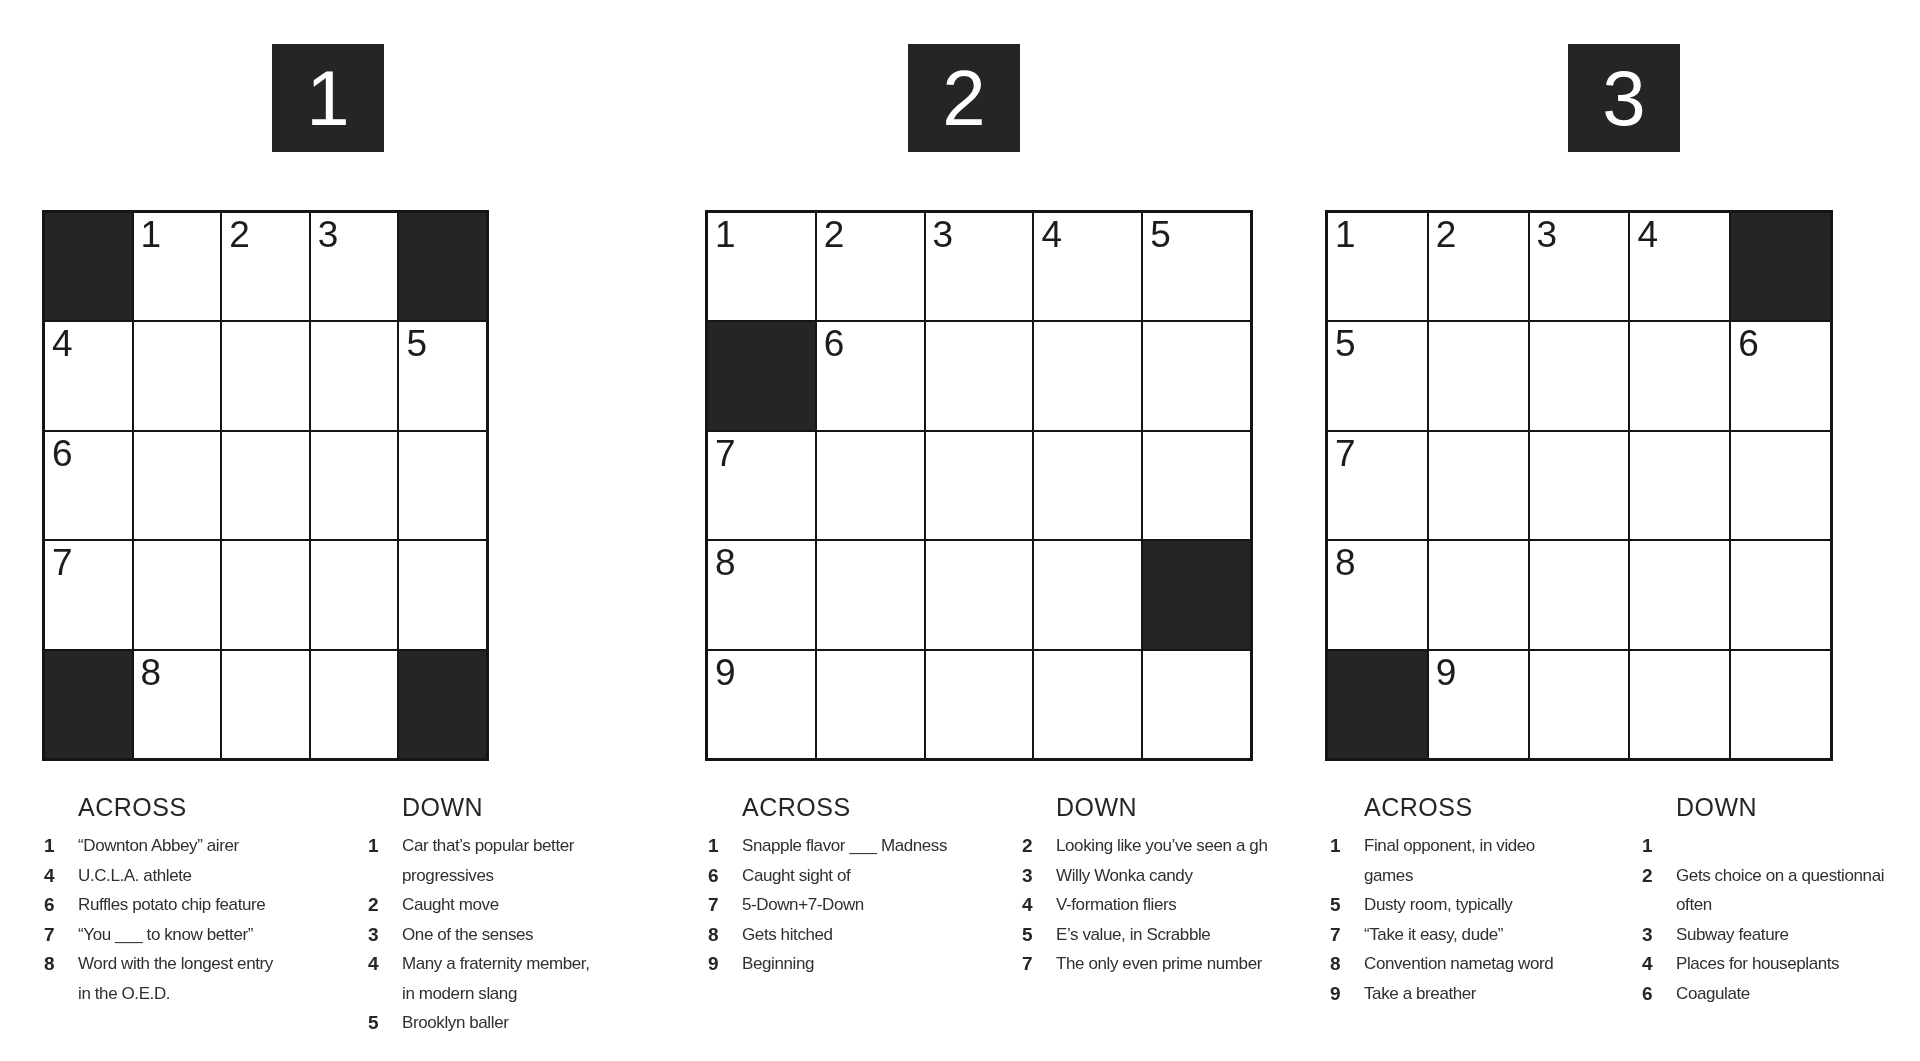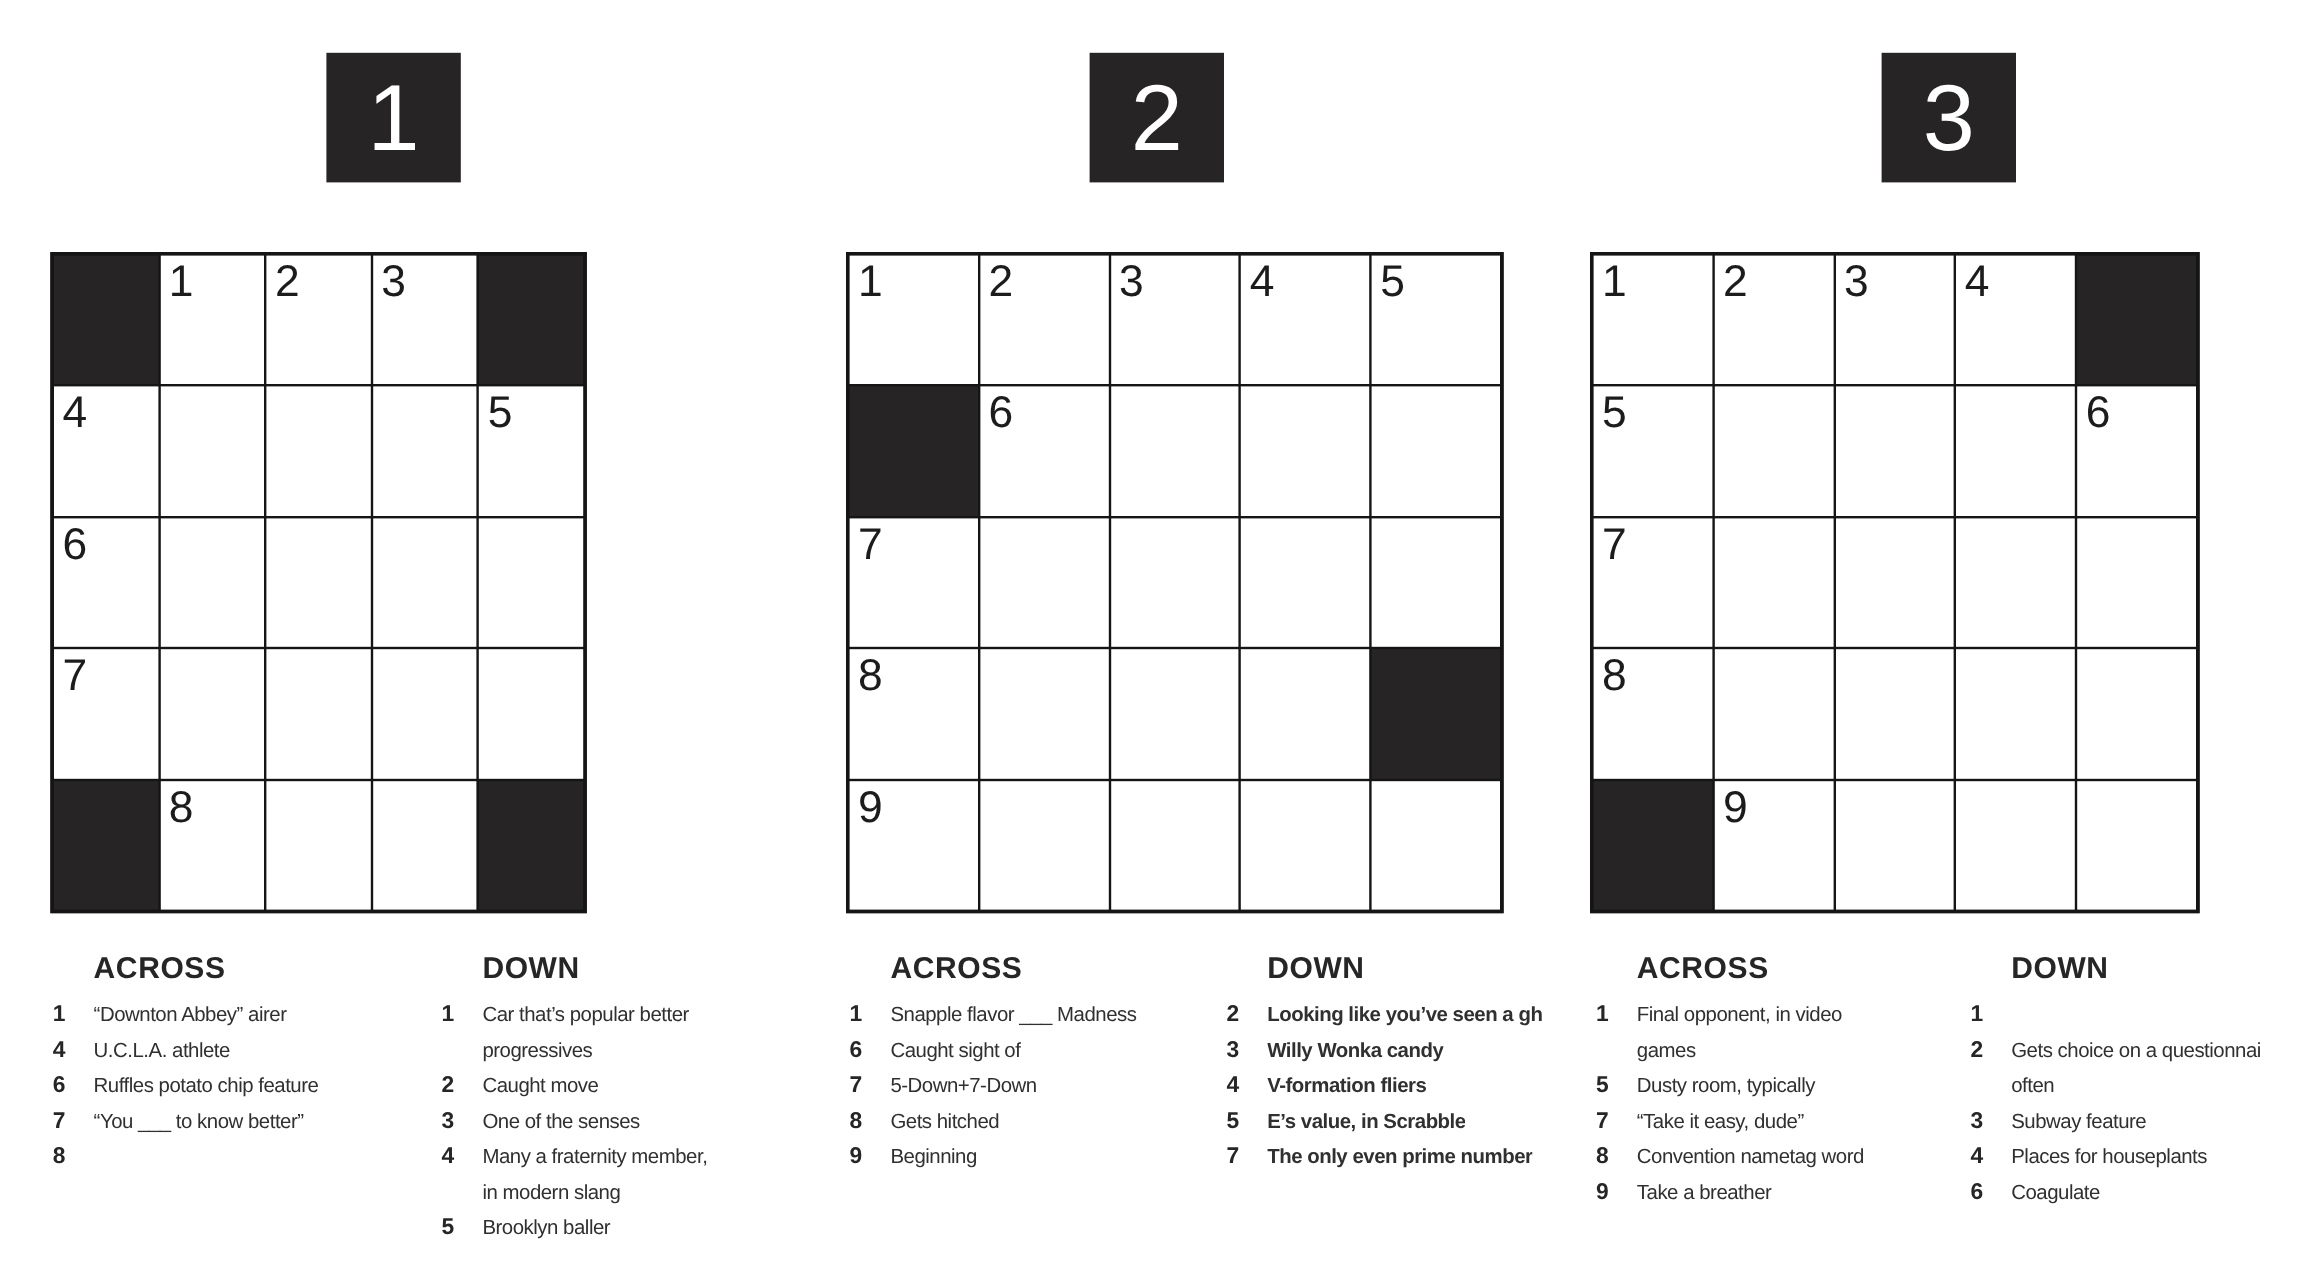--- a/index.html
+++ b/index.html
@@ -40,33 +40,33 @@
 
   
   .clues{position:absolute;top:793px;}
   .clues-p1a{left:44px;}
   .clues-p1d{left:368px;}
   .clues-p2a{left:708px;}
   .clues-p2d{left:1022px;width:272px;overflow:hidden;}
   .clues-p3a{left:1330px;}
   .clues-p3d{left:1642px;}
   .clue-title{
-    font-size:25px;font-weight:700;letter-spacing:0.5px;color:#262626;
+    font-size:25px;font-weight:400;letter-spacing:0.5px;color:#262626;
     margin:0 0 9px 34px;
   }
   .clue{display:flex;align-items:flex-start;}
   .clue-num{
     flex:0 0 20px;width:20px;font-size:19px;font-weight:700;
     line-height:29.5px;color:#262626;
   }
   .clue-text{
     margin-left:14px;font-size:17px;font-weight:400;letter-spacing:-0.4px;
     line-height:29.5px;color:#303030;white-space:pre;
   }
-  .clues-p2d .clue-text{max-width:238px;overflow:hidden;font-weight:bold;}
+  .clues-p2d .clue-text{max-width:238px;overflow:hidden;}
 </style>
 </head>
 <body>
 
 <div class="badge badge-1">1</div>
 <div class="xgrid xgrid-1">
     <div class="cell black"></div>
     <div class="cell">
       <span class="cell-num">1</span>
     </div>
@@ -121,20 +121,22 @@
   <div class="clue">
     <span class="clue-num">6</span>
     <span class="clue-text">Ruffles potato chip feature</span>
   </div>
   <div class="clue">
     <span class="clue-num">7</span>
     <span class="clue-text">“You ___ to know better”</span>
   </div>
   <div class="clue">
     <span class="clue-num">8</span>
+    <span class="clue-text">Word with the longest entry
+in the O.E.D.</span>
   </div>
 </div>
 <div class="clues clues-p1d">
   <div class="clue-title">DOWN</div>
   <div class="clue">
     <span class="clue-num">1</span>
     <span class="clue-text">Car that’s popular better
 progressives</span>
   </div>
   <div class="clue">

